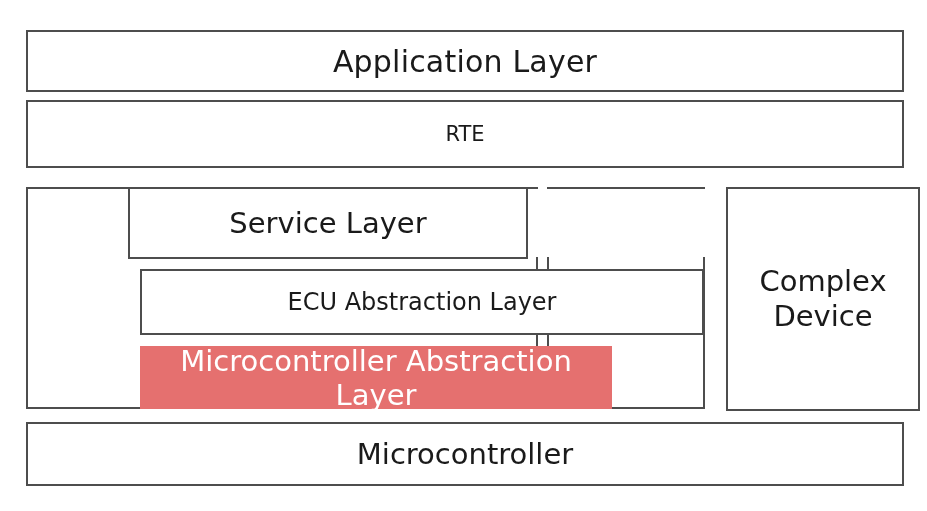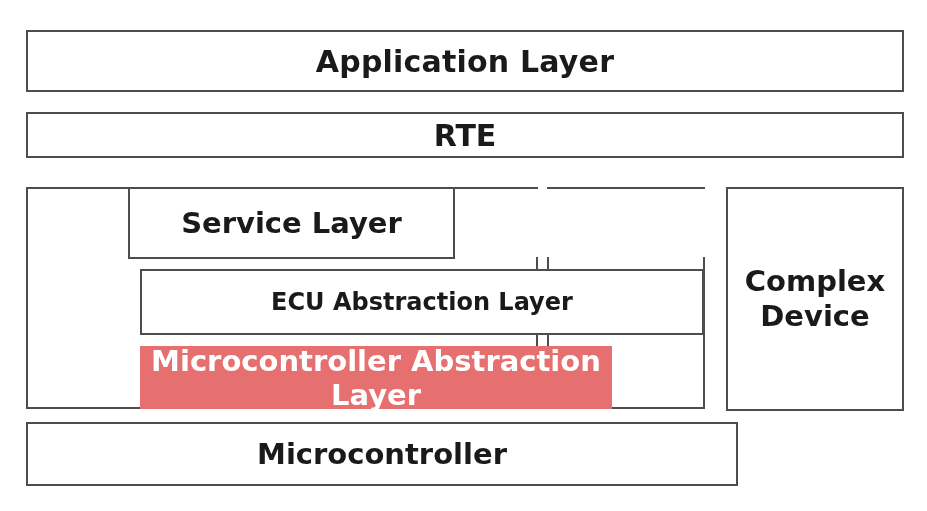--- a/index.html
+++ b/index.html
@@ -9,21 +9,20 @@
   }
   body {
     font-family: "DejaVu Sans", sans-serif;
   }
   #canvas {
     position: relative;
     width: 927px;
     height: 511px;
     background: #ffffff;
     overflow: hidden;
-    font-weight: bold;
   }
 
   
   .box {
     position: absolute;
     box-sizing: border-box;
     background: #ffffff;
     border: 2px solid #4d4d4d;
     display: flex;
     align-items: center;
@@ -33,23 +32,23 @@
   }
 
   
   #application-layer {
     left: 26px;  top: 30px;
     width: 878px; height: 62px;
     font-size: 30px;
     letter-spacing: 0.2px;
   }
   #rte-layer {
-    left: 26px;  top: 112px;
-    width: 878px; height: 46px;
-    font-size: 30px;
+    left: 26px;  top: 100px;
+    width: 878px; height: 68px;
+    font-size: 21px;
   }
 
   
   
   #bsw-outer-left {
     left: 26px;  top: 187px;
     width: 512px; height: 222px;
     z-index: 1;
   }
   #bsw-outer-right {
@@ -61,21 +60,21 @@
   #bsw-seam-patch {
     position: absolute;
     left: 128px; top: 189px;
     width: 577px; height: 68px;
     background: #ffffff;
     z-index: 2;
   }
 
   #service-layer {
     left: 128px; top: 187px;
-    width: 327px; height: 72px;
+    width: 400px; height: 72px;
     font-size: 29px;
     z-index: 3;
   }
   #ecu-abstraction-layer {
     left: 140px; top: 269px;
     width: 564px; height: 66px;
     font-size: 24px;
     z-index: 3;
   }
   #mcal-layer {
@@ -83,32 +82,32 @@
     width: 472px; height: 63px;
     background: #e5706f;
     border: none;
     color: #ffffff;
     font-size: 29px;
     z-index: 3;
   }
 
   #complex-device-drivers {
     left: 726px; top: 187px;
-    width: 178px; height: 224px;
+    width: 194px; height: 224px;
     font-size: 29px;
     line-height: 1.22;
     flex-direction: column;
     z-index: 3;
     text-align: right;
   }
 
   
   #microcontroller {
     left: 26px;  top: 422px;
-    width: 712px; height: 64px;
+    width: 878px; height: 64px;
     font-size: 29px;
   }
 
   .cdd-line { display: block; }
 </style>
 </head>
 <body>
 
 <div id="canvas">
 

